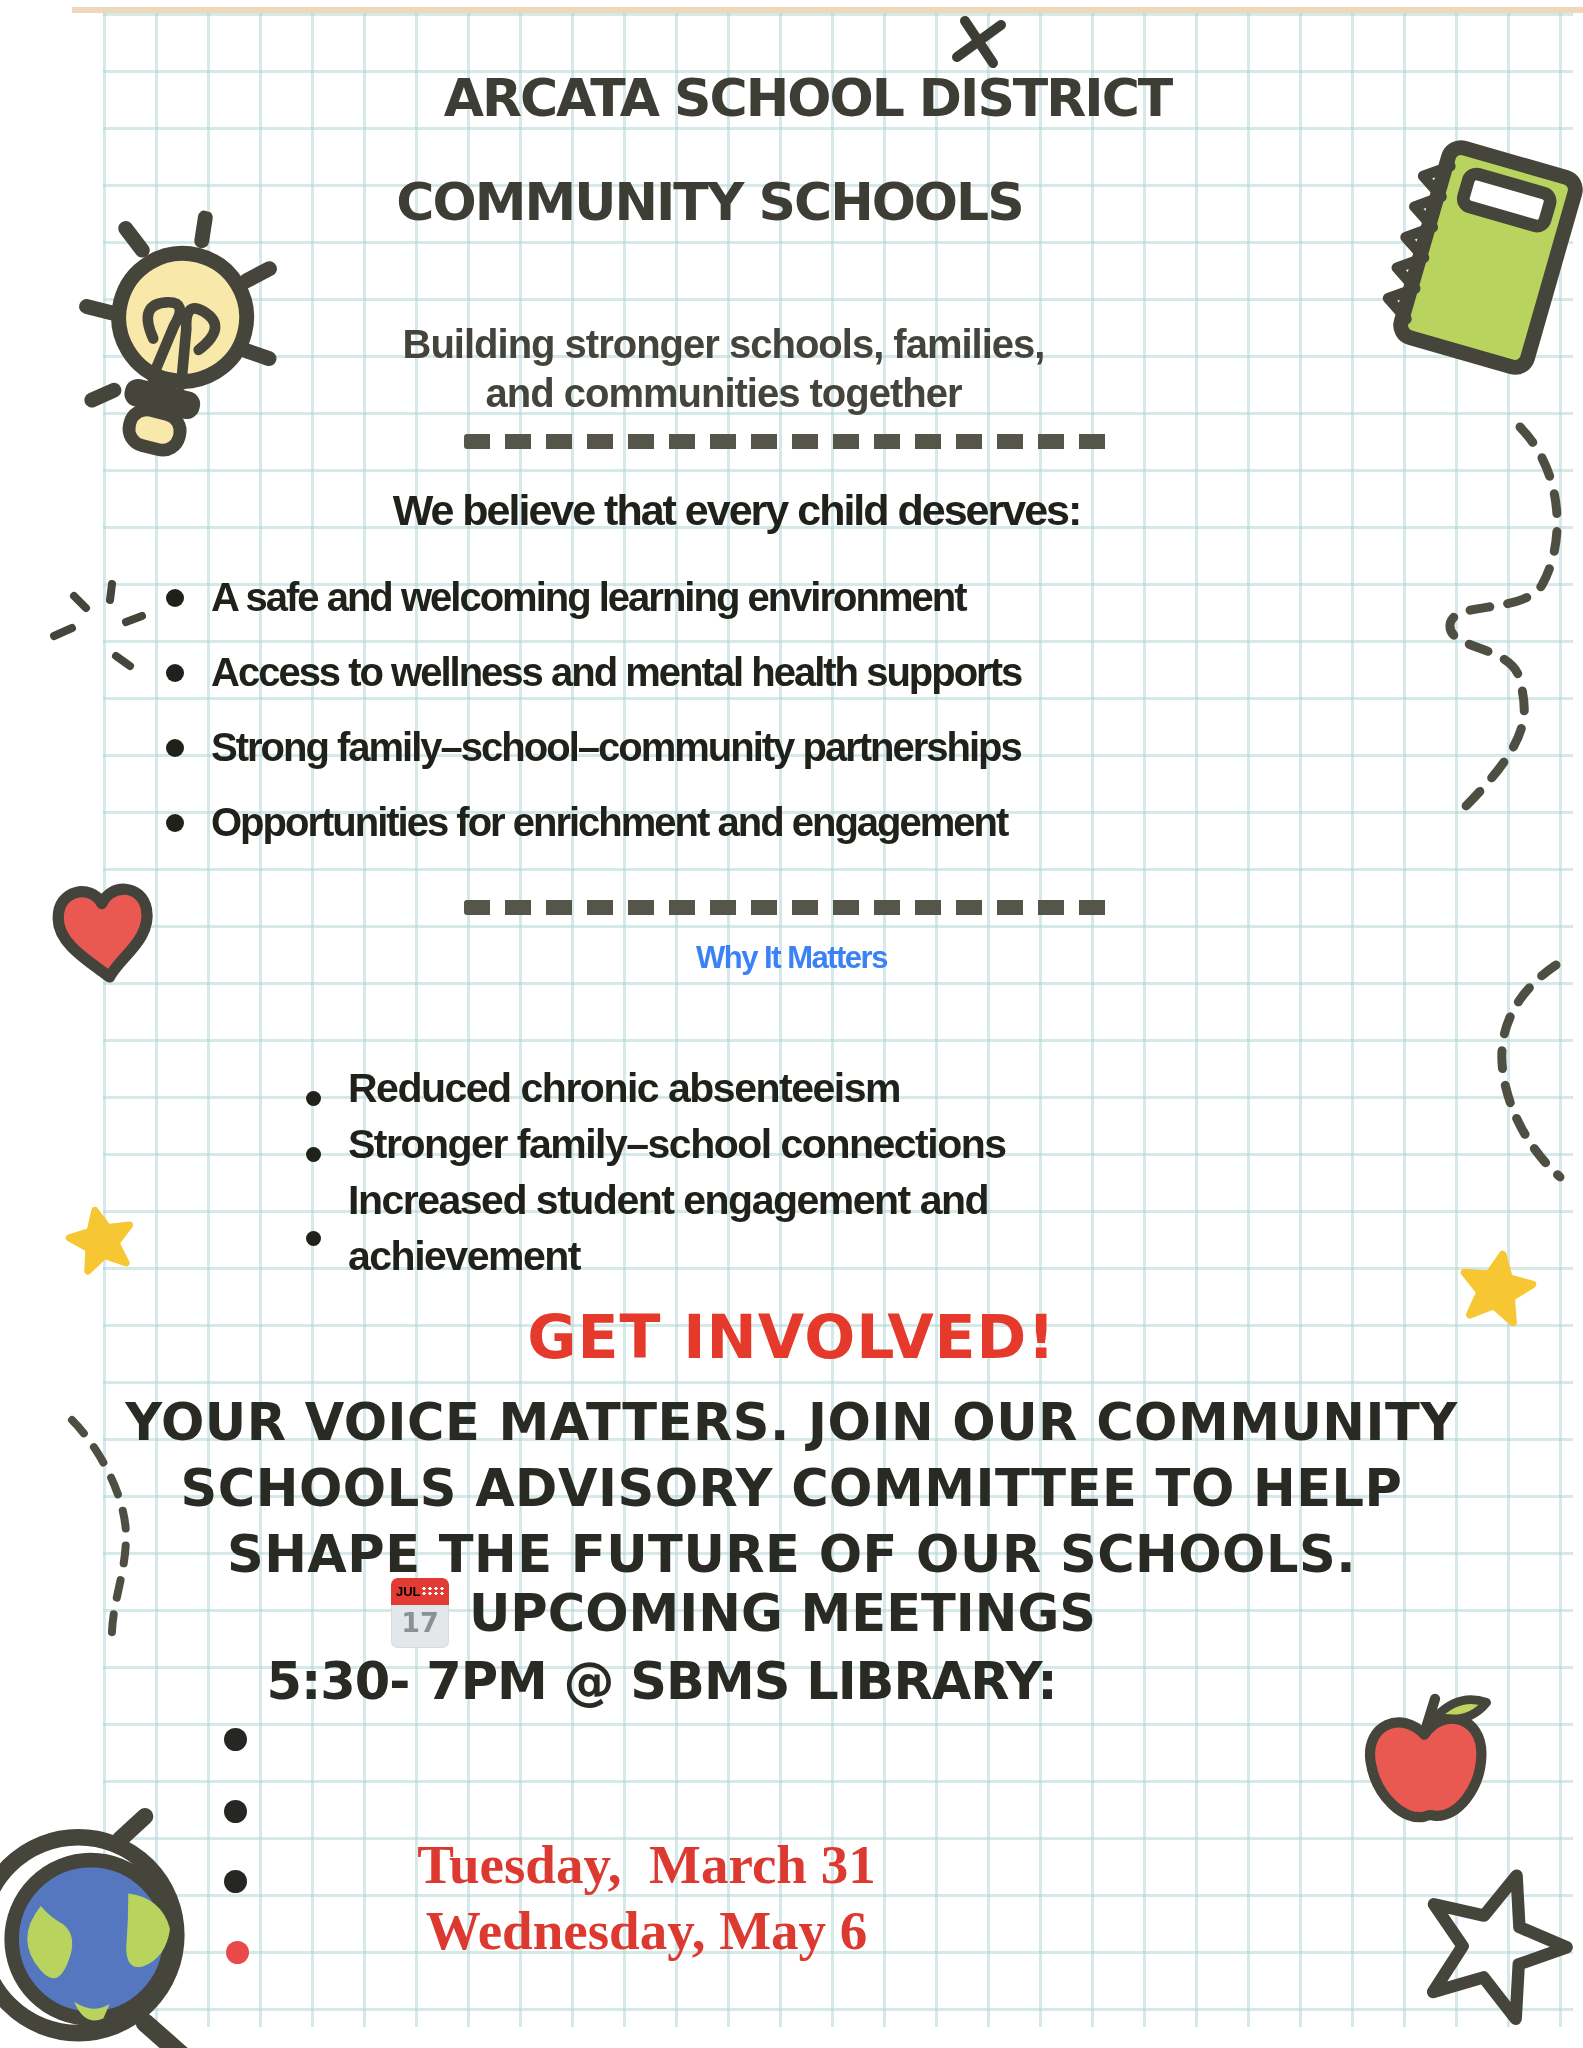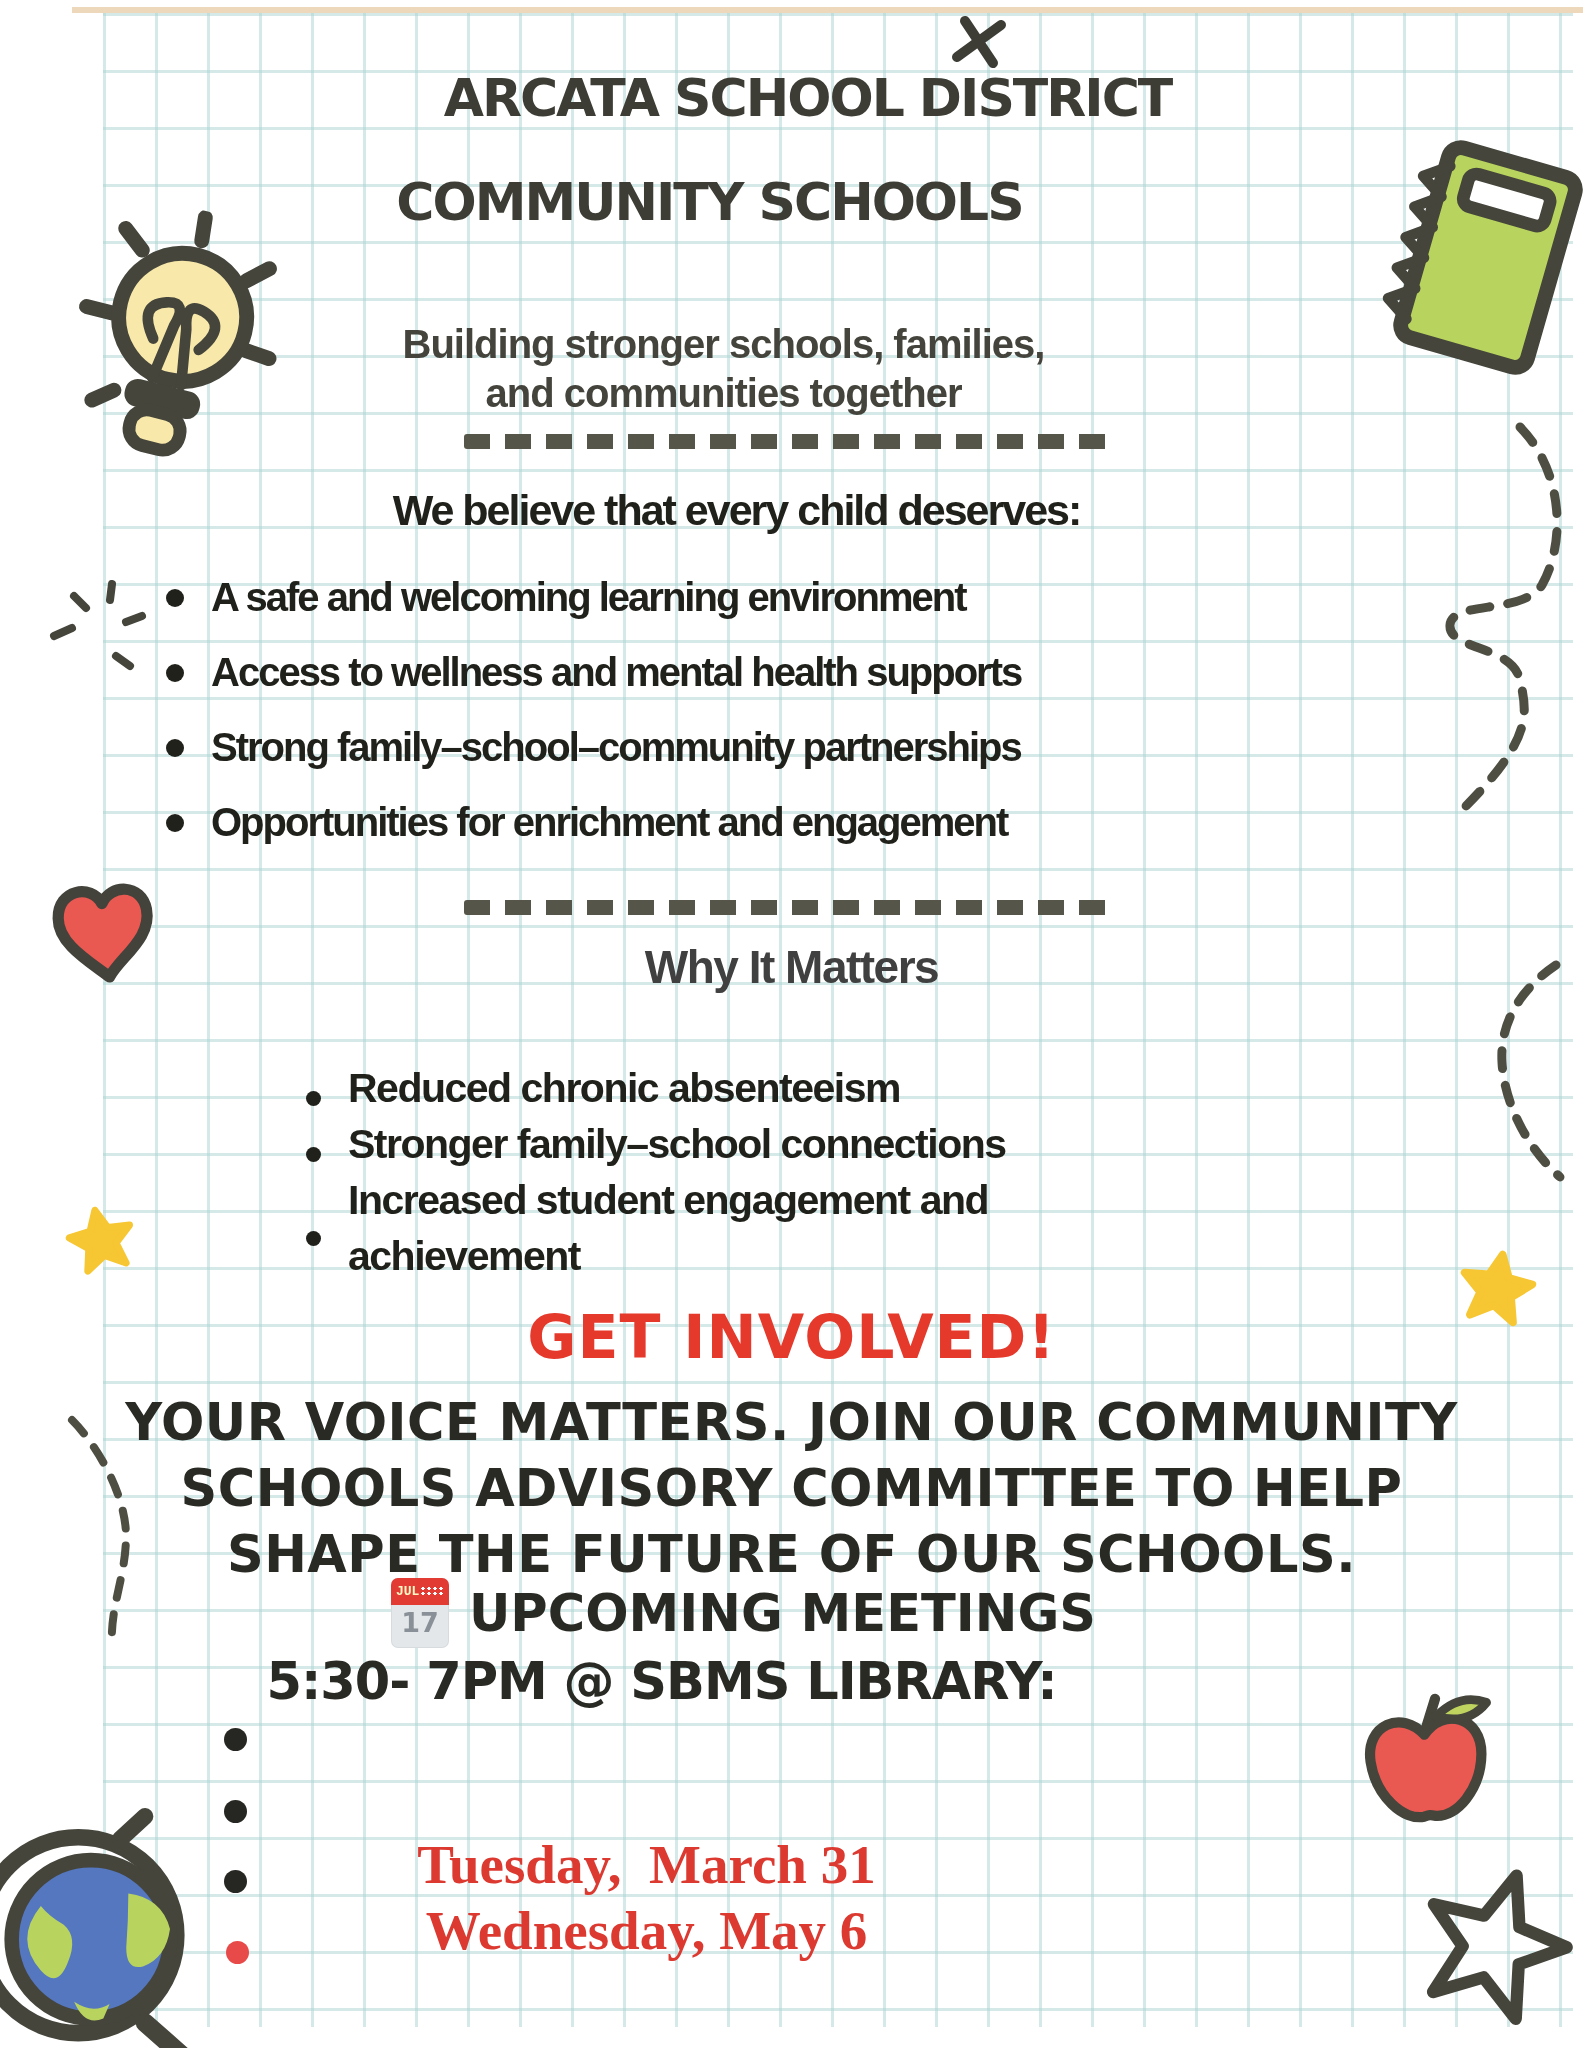--- a/index.html
+++ b/index.html
@@ -21,40 +21,40 @@
   .divider{position:absolute;left:464px;width:656px;height:15px;border-radius:3px;
     background:repeating-linear-gradient(90deg,#56554a 0 26px,transparent 26px 41px);}
   .believe-h{top:486px;font-size:43px;font-weight:700;letter-spacing:-2px;color:#21211c;
              transform:translateX(-55px);}
   ul.blist{position:absolute;margin:8px;padding:0;list-style:none;}
   ul.blist li{display:flex;align-items:center;gap:27px;font-weight:700;color:#21211c;}
   ul.blist li::before{content:"";flex:none;border-radius:50%;background:#21211c;}
   .believe{left:158px;top:552px;}
   .believe li{height:75px;font-size:40px;letter-spacing:-2px;}
   .believe li::before{width:18px;height:18px;}
-  .why-h{top:940px;font-size:46px;font-weight:700;letter-spacing:-1.5px;color:#404040;}
+  .why-h{top:940px;font-size:31px;font-weight:700;letter-spacing:-1.5px;color:#3b82f6;}
   .why{left:298px;top:1052px;}
   .why li{align-items:flex-start;min-height:56px;line-height:56px;font-size:41px;letter-spacing:-1.5px;}
   .why li::before{width:15px;height:15px;margin-top:21px;}
   .why li span{max-width:745px;display:inline-block;}
   .involved{top:1302px;font-size:60px;letter-spacing:1px;color:#e5392c;}
   .pitch{top:1384px;font-size:51px;line-height:66px;letter-spacing:0.5px;margin-top:6px;}
   .meetrow{top:1578px;left:0;right:0;display:flex;justify-content:center;align-items:center;
            gap:20px;transform:translateX(-48px);}
   .meetrow .txt{font-size:51px;}
   .timeline{top:1652px;font-size:51px;letter-spacing:-1px;transform:translateX(-130px);}
   .dates{top:1832px;font-family:"Liberation Serif",serif;font-weight:700;font-size:55px;
          line-height:66px;color:#dc3a31;transform:translateX(-145px);}
   .date-line{white-space:pre;}
   
   .cal{width:58px;height:70px;border-radius:7px;overflow:hidden;flex:none;position:relative;
        background:#e3e7ea;box-shadow:0 0 0 1px rgba(0,0,0,.05) inset;}
   .cal-top{height:27px;background:#e23b34;display:flex;align-items:center;justify-content:space-between;
            padding:0 5px;}
-  .cal-month{color:#fef9c3;font-family:Liberation Mono, monospace;font-weight:700;font-size:13px;}
+  .cal-month{color:#000000;font-family:Liberation Sans, sans-serif;font-weight:700;font-size:13px;}
   .cal-dots{width:24px;height:11px;
     background-image:radial-gradient(circle,#ffffff 1.6px,transparent 1.8px);
     background-size:6px 5px;}
   .cal-day{height:35px;display:flex;align-items:center;justify-content:center;
            color:#8a9098;font-family:"DejaVu Sans",sans-serif;font-weight:700;font-size:27px;}
   .dot{position:absolute;width:23px;height:23px;border-radius:50%;background:#262622;}
   .dot.red{background:#e84a49;}
 </style>
 </head>
 <body>

